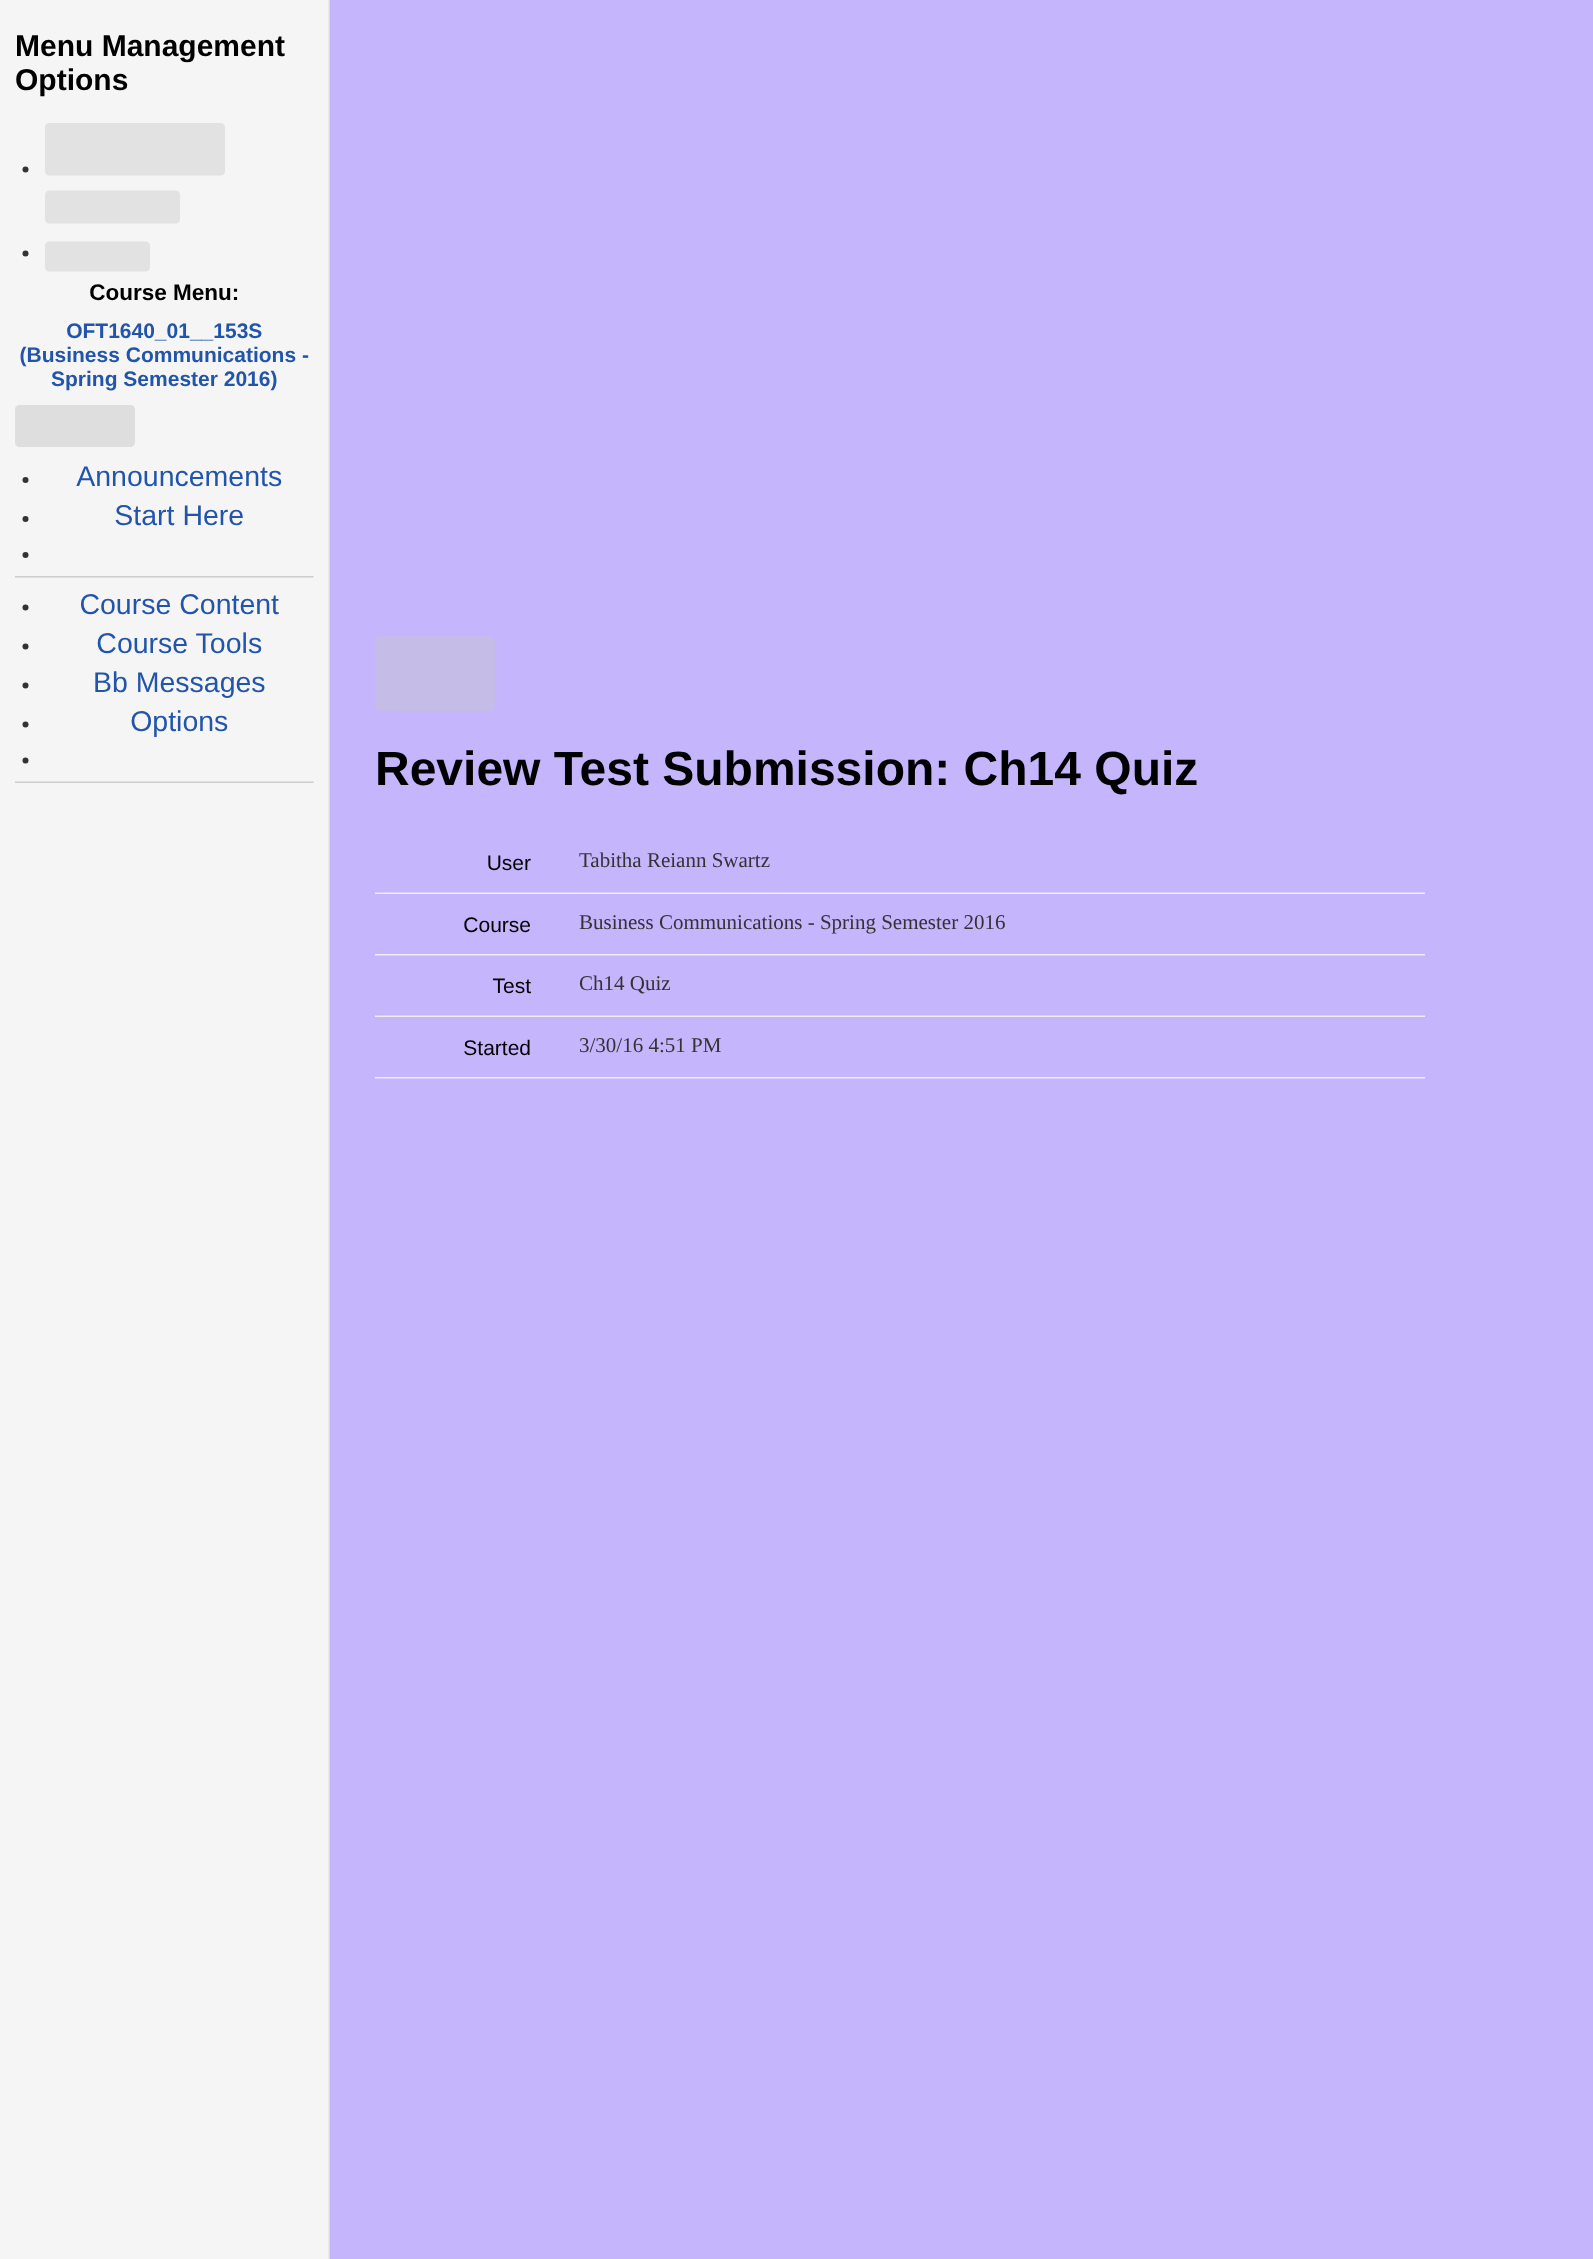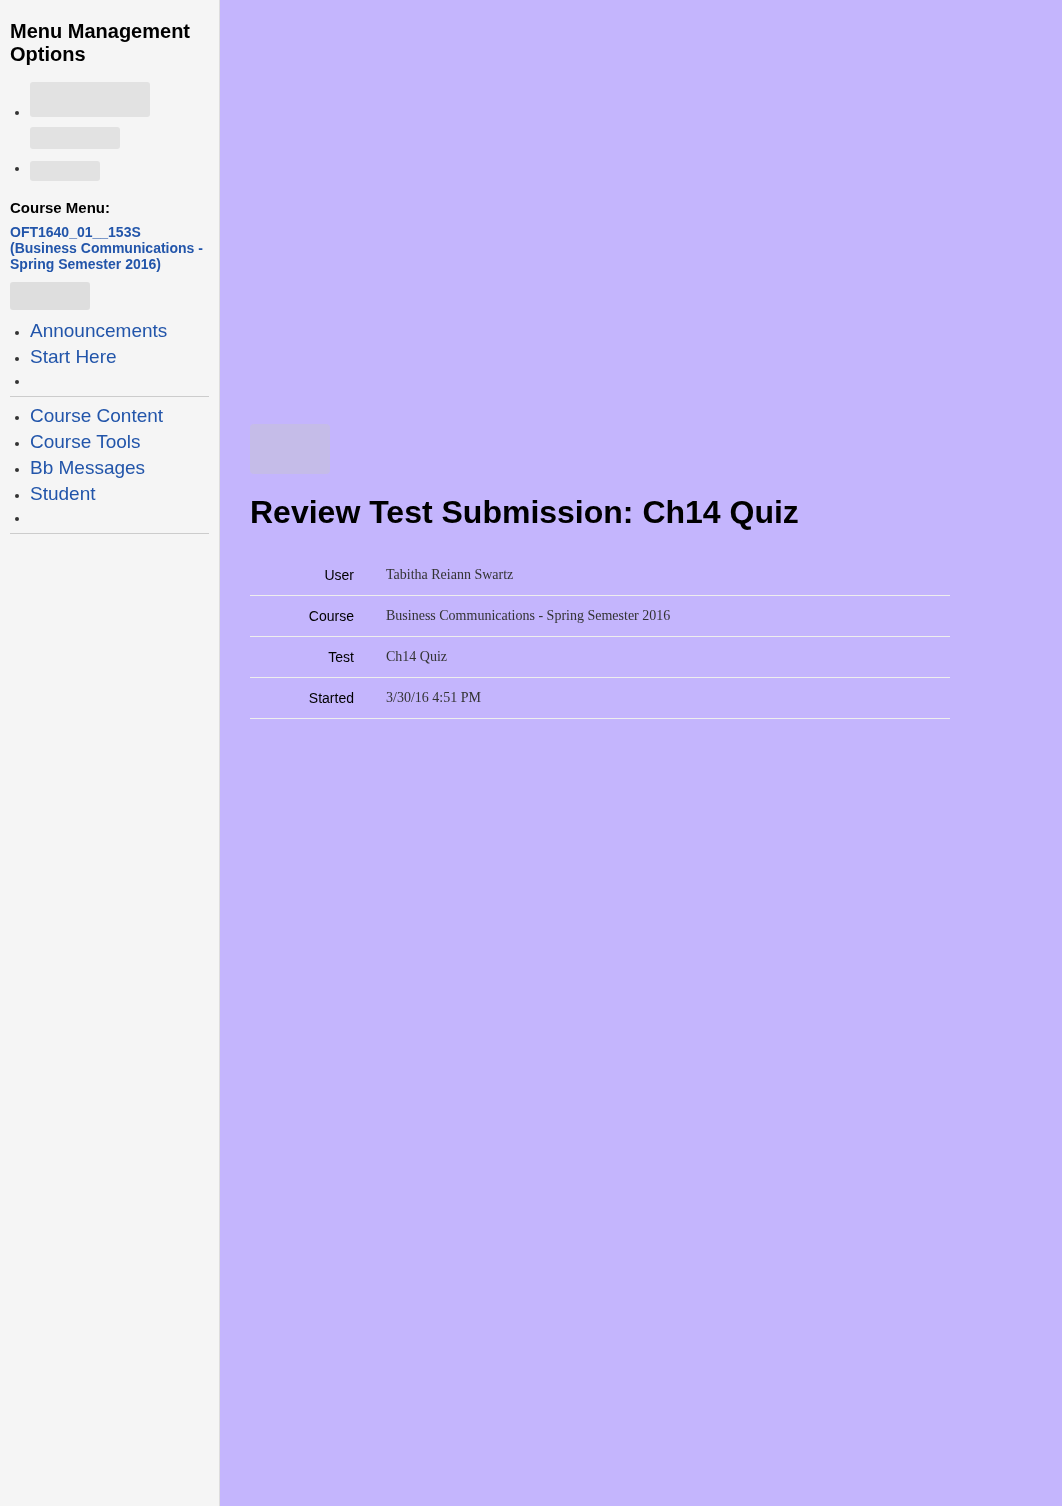--- a/index.html
+++ b/index.html
@@ -183,21 +183,21 @@
         <div style="display:flex; flex-direction:column; gap:4px;">
           <div class="mgmt-blurred-block mgmt-blurred-1"></div>
           <div class="mgmt-blurred-block mgmt-blurred-2"></div>
         </div>
       </li>
       <li style="margin-top:6px;">
         <div class="mgmt-blurred-block" style="height:20px; width:70px;"></div>
       </li>
     </ul>
 
-    <div style="margin-top: 18px; margin-bottom: 8px;">
+    <div style="margin-top: 6px; margin-bottom: 8px; text-align: center;">
       <div class="course-menu-title">Course Menu:</div>
       <a class="course-link" href="#">OFT1640_01__153S (Business Communications - Spring Semester 2016)</a>
 
       <div class="blurred-nav-block"></div>
 
       <ul class="sidebar-bullet-list">
         <li>
           <a href="#">Announcements</a>
         </li>
         <li>
@@ -215,21 +215,21 @@
         <li>
           <a href="#">Course Content</a>
         </li>
         <li>
           <a href="#">Course Tools</a>
         </li>
         <li>
           <a href="#">Bb Messages</a>
         </li>
         <li>
-          <a href="#">Student</a>
+          <a href="#">Options</a>
         </li>
       </ul>
 
       <ul class="sidebar-empty-bullet">
         <li></li>
       </ul>
 
       <hr class="sidebar-divider">
 
     </div>

